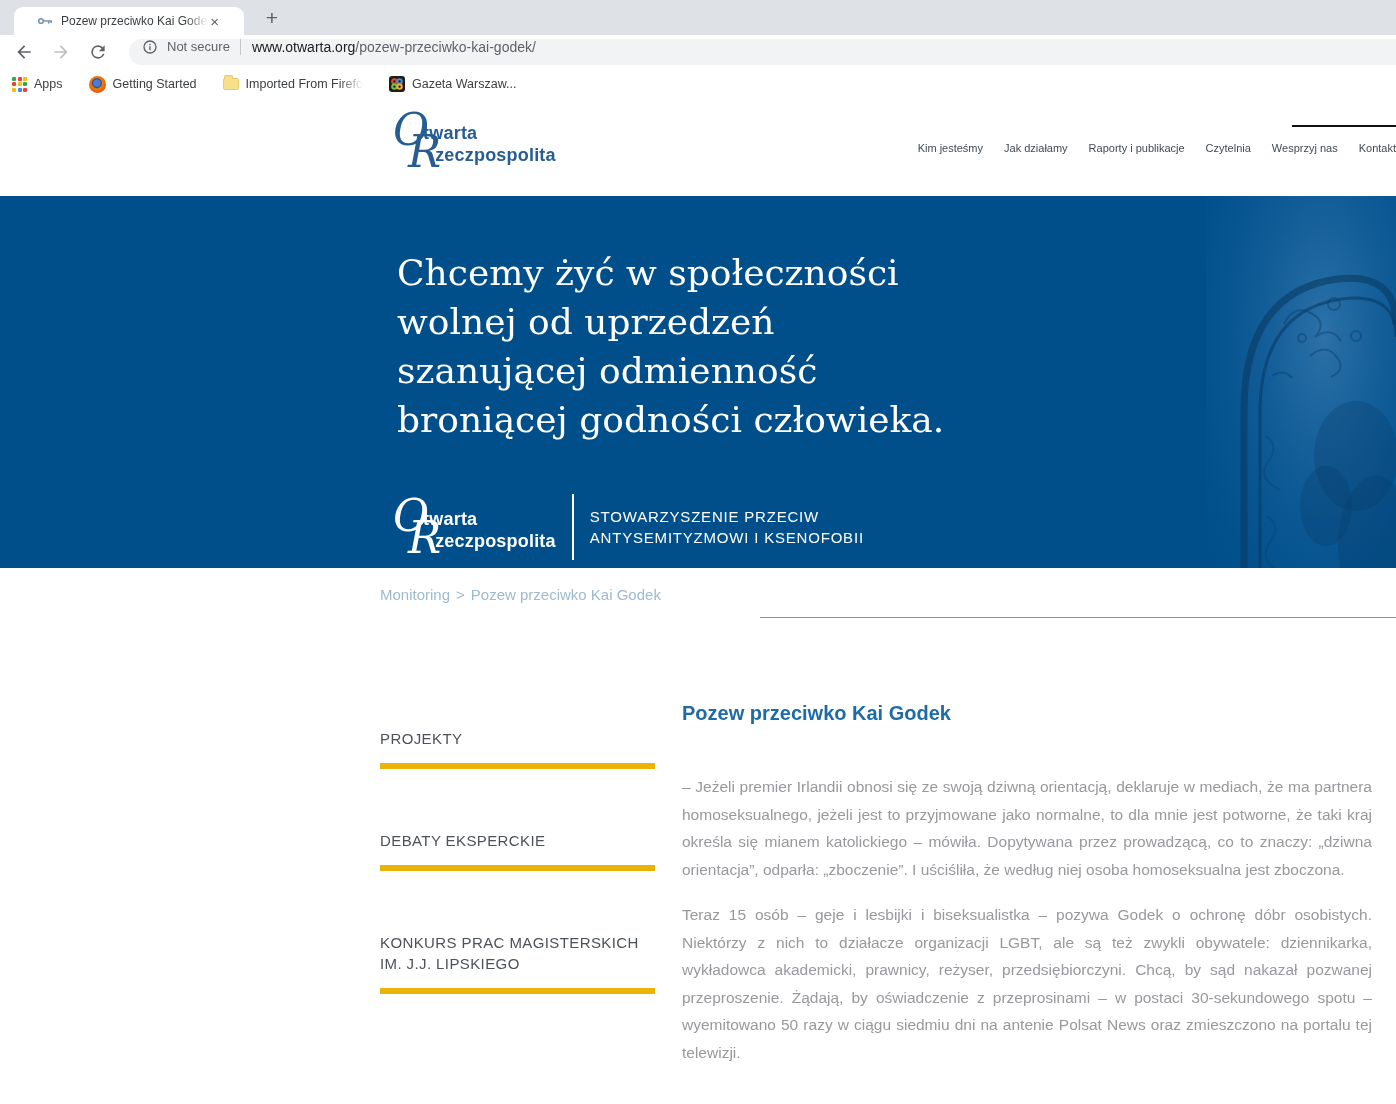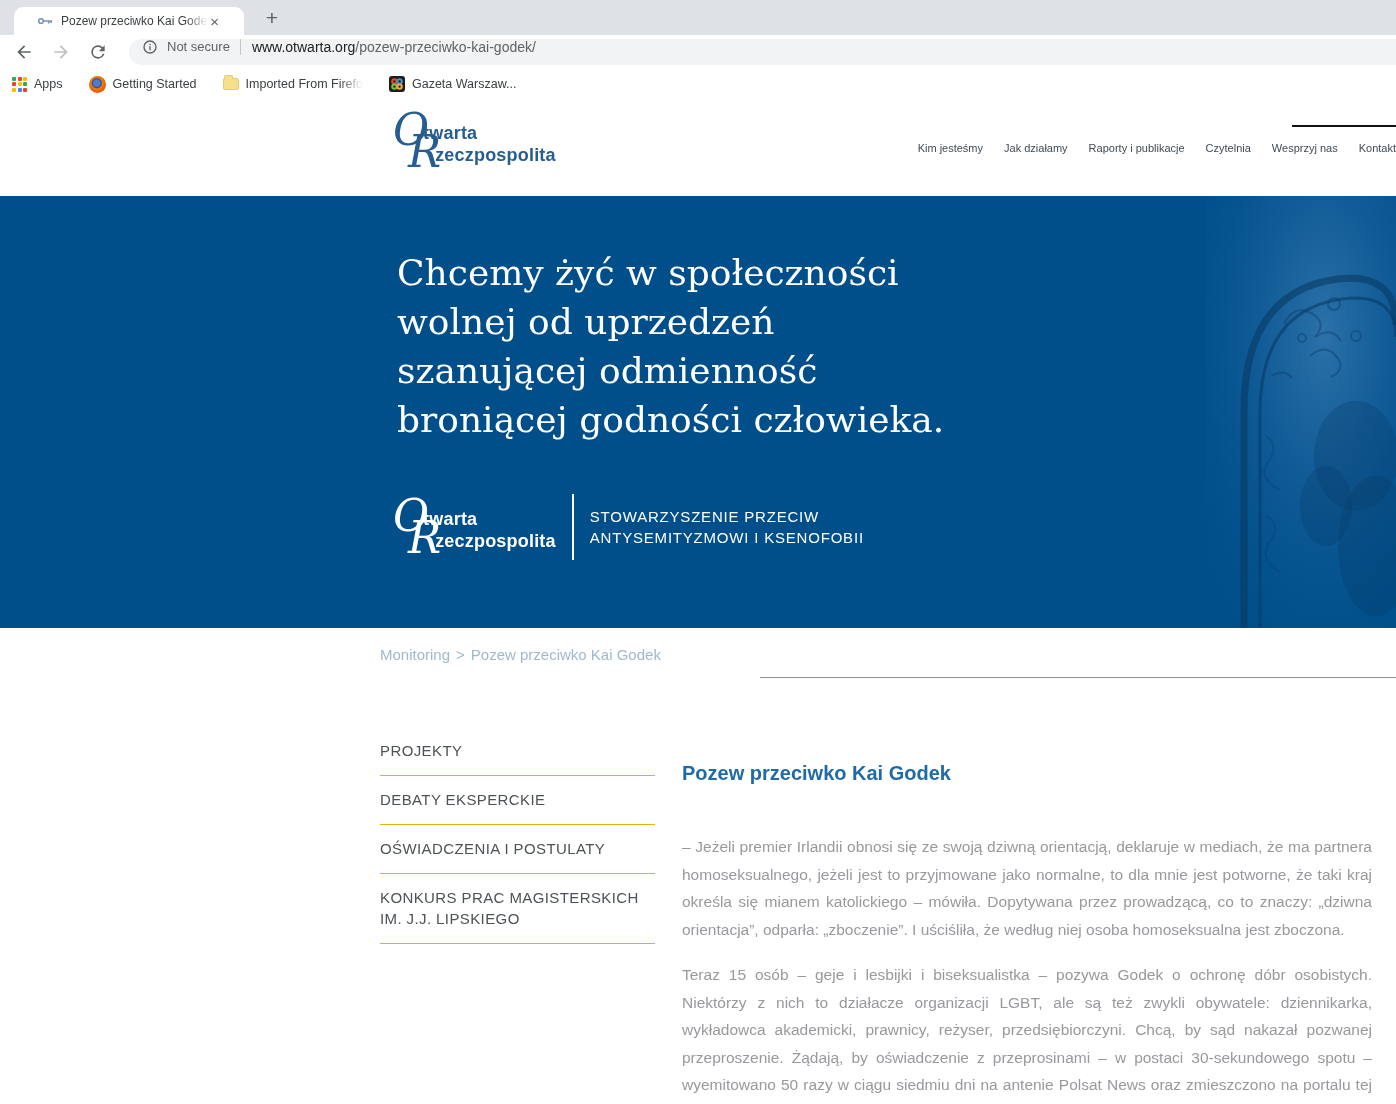--- a/index.html
+++ b/index.html
@@ -51,40 +51,40 @@
   .logo .row { white-space:nowrap; }
   .logo .big { font-family:"DejaVu Serif", serif; font-style:italic; font-size:44px; letter-spacing:-2px; }
   .logo .small { font-weight:bold; font-size:18px; letter-spacing:0.2px; position:relative; left:-4px; top:-6px; }
   .logo .row2 { margin-top:-22px; padding-left:15px; }
   .logo.white { color:#fff; }
   .main-nav { position:absolute; right:0; top:0; height:96px; display:flex; align-items:center; }
   .main-nav a { font-size:11px; font-weight:normal; color:#3f4b57; text-decoration:none; margin-left:21px; white-space:nowrap; }
   .header-top-rule { position:absolute; right:0; top:25px; width:104px; height:2px; background:#111; }
 
   
-  .hero { height:432px; background:#004f8b; position:relative; overflow:hidden; }
+  .hero { height:372px; background:#004f8b; position:relative; overflow:hidden; }
   .hero-heading { position:absolute; left:397px; top:52px; color:#fff;
       font-family:"DejaVu Serif", serif; font-size:36px; line-height:49px; }
   .hero-brand { position:absolute; left:393px; top:298px; display:flex; align-items:center; }
   .hero-divider { width:2px; height:66px; background:#fff; margin:0 16px 0 12px; }
   .hero-tagline { color:#fff; font-size:15px; letter-spacing:0.8px; line-height:21px; }
   .arch { position:absolute; right:0; top:0; }
 
   
   .breadcrumb-section { padding:18px 0 0 380px; }
   .breadcrumb { font-size:15px; color:#9fb9cf; }
   .breadcrumb a { color:#9fb9cf; text-decoration:none; }
   .breadcrumb .sep { margin:0 6px; }
   .rule { border:none; border-top:1px solid #8f8f8f; margin:14px 0 0 380px; }
 
   
   .content { display:flex; padding:56px 0 0 380px; }
   .sidebar { width:275px; margin-right:27px; flex:0 0 275px; }
   .side-item { font-size:15px; color:#4d5258; letter-spacing:0.4px; line-height:21px;
-      padding:13px 0 14px; border-bottom:1px solid #eab308; cursor:pointer; }
+      padding:13px 0 14px; border-bottom:6px solid #eab308; cursor:pointer;margin-top:48px; }
   .side-item:first-child { padding-top:6px; }
   .article { width:690px; }
   .article-title { font-size:20px; font-weight:bold; color:#1e6ba8; margin-top:28px; }
   .article p { text-align:justify; font-size:15.5px; color:#97999d; line-height:27.5px; }
   .article p.p1 { margin-top:48px; }
   .article p.p2 { margin-top:18px; }
 </style>
 </head>
 <body>
 
@@ -241,21 +241,20 @@
     <div class="breadcrumb">
       <a href="#">Monitoring</a><span class="sep">&gt;</span><span>Pozew przeciwko Kai Godek</span>
     </div>
     <hr class="rule">
   </div>
 
   <div class="content">
     <aside class="sidebar">
       <div class="side-item">PROJEKTY</div>
       <div class="side-item">DEBATY EKSPERCKIE</div>
-      <div class="side-item">OŚWIADCZENIA I POSTULATY</div>
       <div class="side-item">KONKURS PRAC MAGISTERSKICH IM. J.J. LIPSKIEGO</div>
     </aside>
     <main class="article">
       <h1 class="article-title">Pozew przeciwko Kai Godek</h1>
       <p class="p1">– Jeżeli premier Irlandii obnosi się ze swoją dziwną orientacją, deklaruje w mediach, że ma partnera homoseksualnego, jeżeli jest to przyjmowane jako normalne, to dla mnie jest potworne, że taki kraj określa się mianem katolickiego – mówiła. Dopytywana przez prowadzącą, co to znaczy: „dziwna orientacja”, odparła: „zboczenie”. I uściśliła, że według niej osoba homoseksualna jest zboczona.</p>
       <p class="p2">Teraz 15 osób – geje i lesbijki i biseksualistka – pozywa Godek o ochronę dóbr osobistych. Niektórzy z nich to działacze organizacji LGBT, ale są też zwykli obywatele: dziennikarka, wykładowca akademicki, prawnicy, reżyser, przedsiębiorczyni. Chcą, by sąd nakazał pozwanej przeproszenie. Żądają, by oświadczenie z przeprosinami – w postaci 30-sekundowego spotu – wyemitowano 50 razy w ciągu siedmiu dni na antenie Polsat News oraz zmieszczono na portalu tej telewizji.</p>
     </main>
   </div>
 
 </div>

